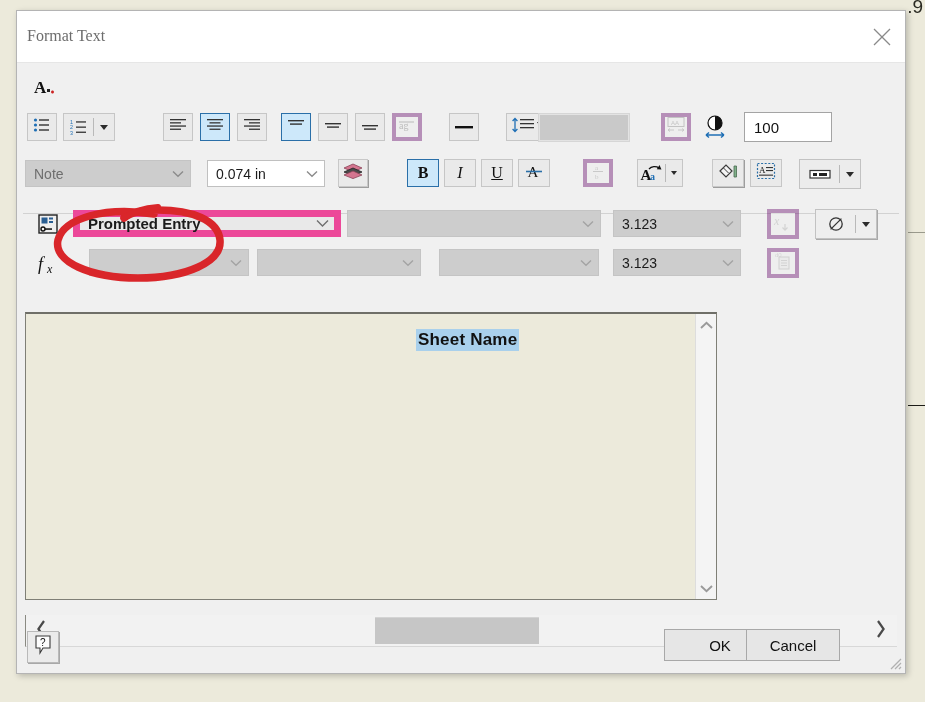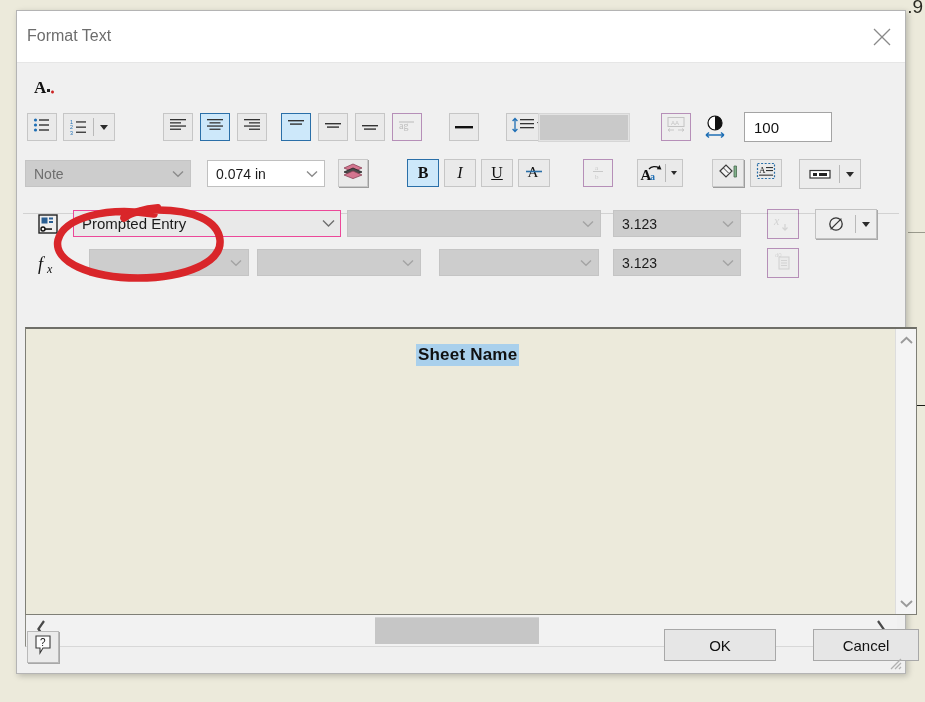--- a/index.html
+++ b/index.html
@@ -27,21 +27,21 @@
     border:1px solid #b4b4b4;
     box-shadow:2px 2px 6px rgba(0,0,0,.22);
     box-sizing:border-box;
   }
   .titlebar{
     position:relative;height:52px;background:#ffffff;
     border-bottom:1px solid #e6e6e6;box-sizing:border-box;
   }
   .title{
     position:absolute;left:10px;top:16px;
-    font-size:16px;color:#6d6d6d;font-family:Liberation Sans, sans-serif;
+    font-size:16px;color:#6d6d6d;font-family:Liberation Serif, serif;
   }
   .close-btn{
     position:absolute;right:0px;top:0px;width:46px;height:51px;
     display:flex;align-items:center;justify-content:center;cursor:pointer;
   }
   .close-btn svg{display:block;}
 
   
   .tb{position:relative;box-sizing:border-box;}
   .tb-row1{height:46px;}
@@ -54,21 +54,21 @@
   
   .tbtn{
     position:absolute;box-sizing:border-box;
     width:30px;height:28px;
     background:#eaeaea;border:1px solid #c6c6c6;
     display:flex;align-items:center;justify-content:center;
     cursor:pointer;
   }
   .tbtn.wide{width:34px;}
   .tbtn.active{background:#cde8fa;border:1px solid #2a6fa8;}
-  .tbtn.disabled{background:#ededed;border:1px solid #701a75;opacity:.45;cursor:default;}
+  .tbtn.disabled{background:#ededed;border:4px solid #701a75;opacity:.45;cursor:default;}
   .tbtn.raised{background:#eaeaea;border:1px solid #c8c8c8;box-shadow:1px 1px 0 #9d9d9d;}
 
   .split{position:absolute;box-sizing:border-box;background:#eaeaea;border:1px solid #c6c6c6;display:flex;align-items:center;cursor:pointer;}
   .split .part{display:flex;align-items:center;justify-content:center;height:100%;}
   .split .divider{width:1px;height:18px;background:#b9b9b9;}
 
   .caret{width:0;height:0;border-left:4px solid transparent;border-right:4px solid transparent;border-top:5px solid #2b2b2b;}
   .caret-sm{width:0;height:0;border-left:3.5px solid transparent;border-right:3.5px solid transparent;border-top:4.5px solid #2b2b2b;}
 
   
@@ -96,21 +96,21 @@
 
   .swatch{
     position:absolute;box-sizing:border-box;height:27px;
     background:#c9c9c9;border:1px solid #e3e3e3;outline:1px solid #d6d6d6;
   }
 
   .ricon{position:absolute;display:flex;align-items:center;justify-content:center;}
 
   
   .editwrap{
-    position:absolute;left:8px;top:316px;width:892px;height:288px;
+    position:absolute;left:8px;top:301px;width:692px;height:288px;
     box-sizing:border-box;border:1px solid #7f7f76;border-top:2px solid #6f6f68;
     background:#eceadb;
   }
   .editarea{
     position:absolute;left:0;top:0;right:21px;bottom:0;
     background:#eceadb;overflow:hidden;
   }
   .sheetname{
     position:absolute;left:390px;top:15px;
     font-size:17px;font-weight:bold;color:#111;
@@ -137,21 +137,21 @@
     display:flex;align-items:center;justify-content:center;cursor:pointer;
   }
   .dlg-btn{
     position:absolute;top:618px;height:32px;
     background:#e6e6e6;border:1px solid #a8a8a8;
     display:flex;align-items:center;justify-content:center;
     font-size:15px;color:#111;cursor:pointer;
     box-sizing:border-box;
   }
   #okBtn{left:647px;width:112px;align-items:center;}
-  #cancelBtn{left:796px;width:106px;}
+  #cancelBtn{left:729px;width:94px;}
 
   .grip{position:absolute;right:3px;bottom:3px;width:14px;height:14px;}
 
   
   .annot{position:absolute;left:46px;top:200px;width:200px;height:90px;pointer-events:none;}
 </style>
 </head>
 <body>
 
 <div id="root">
@@ -444,21 +444,21 @@
         <svg width="22" height="22" viewBox="0 0 22 22">
           <rect x="2" y="2" width="18" height="18" fill="#efefef" stroke="#222" stroke-width="1.4"></rect>
           <rect x="4.5" y="4.5" width="6" height="6" fill="#2a5f93"></rect>
           <rect x="12" y="4.5" width="4" height="2" fill="#2a5f93"></rect>
           <rect x="12" y="8" width="4" height="2" fill="#2a5f93"></rect>
           <circle cx="6" cy="16" r="2" fill="none" stroke="#111" stroke-width="1.4"></circle>
           <rect x="8" y="15.3" width="7" height="1.5" fill="#111"></rect>
         </svg>
       </div>
 
-      <div class="combo" id="entryCombo" style="left:56px;top:9px;width:268px;background:#e9e9e9;border:1px solid #ec4899;">
+      <div class="combo" id="entryCombo" style="left:56px;top:9px;width:268px;background:#e9e9e9;border:7px solid #ec4899;font-weight:bold;">
         <span class="cval" style="font-size:15px;">Prompted Entry</span>
         <span class="cchev">
           <svg class="chev" width="13" height="9" viewBox="0 0 13 9">
               <path d="M1 1.6 L6.5 7 L12 1.6" fill="none" stroke="#6f6f6f" stroke-width="1.4"></path>
             </svg>
         </span>
       </div>
 
       <div class="combo grayed" style="left:330px;top:9px;width:254px;">
         <span class="cval"></span>

